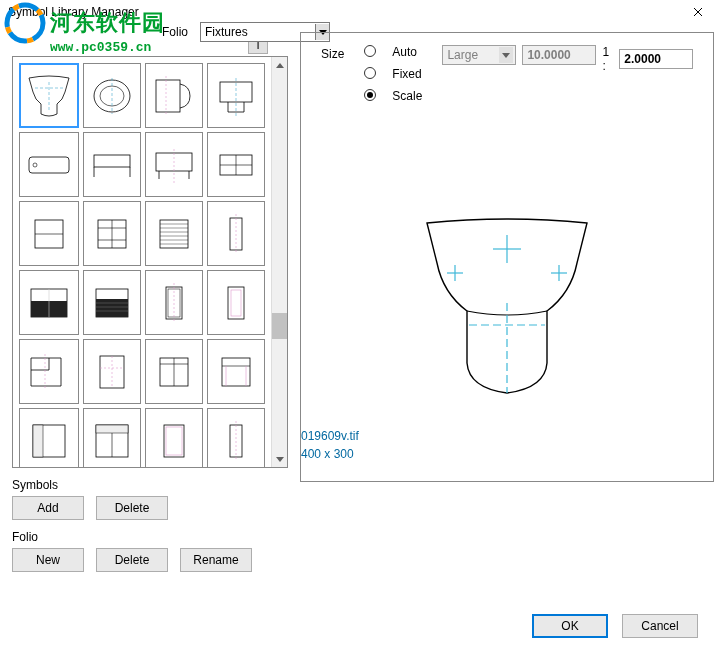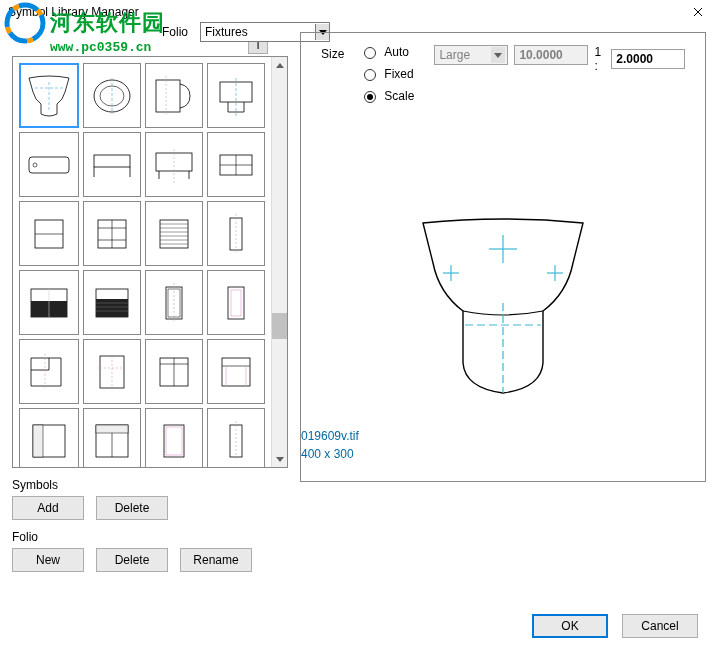--- a/index.html
+++ b/index.html
@@ -36,21 +36,21 @@
 .sb-btn { height: 16px; background: #f0f0f0; display: flex; align-items: center; justify-content: center; }
 .sb-track { flex: 1; position: relative; }
 .sb-thumb { position: absolute; width: 100%; background: #c1c1c1; top: 240px; height: 26px; }
 
 .right-panel { flex: 1; }
 .preview-frame { border: 1px solid #888; height: 450px; padding: 12px 20px; position: relative; }
 
 .size-section { display: flex; align-items: flex-start; gap: 20px; }
 .size-label { color: #000; padding-top: 2px; text-align: center; }
 .radio-col { display: flex; flex-direction: column; gap: 8px; }
-.radio-row { display: flex; align-items: flex-end; gap: 8px; }
+.radio-row { display: flex; align-items: flex-start; gap: 16px; }
 .radio-outer { width: 12px; height: 12px; border: 1px solid #333; border-radius: 50%; display: flex; align-items: center; justify-content: center; }
 .radio-inner { width: 6px; height: 6px; background: #000; border-radius: 50%; }
 .input-col { display: flex; flex-direction: row; gap: 6px; margin-left: auto; }
 .size-select { width: 76px; height: 20px; border: 1px solid #a0a0a0; background: #f0f0f0; color: #808080; display: flex; align-items: center; justify-content: space-between; padding: 0 2px 0 4px; }
 .size-select .arrow { width: 14px; height: 16px; background: #e1e1e1; display: flex; align-items: center; justify-content: center; }
 .num-input { width: 76px; height: 20px; border: 1px solid #a0a0a0; padding: 0 4px; display: flex; align-items: center; font-weight: bold; }
 .num-input.disabled { background: #f0f0f0; color: #808080; }
 .scale-row { display: flex; align-items: center; gap: 4px; }
 .scale-prefix { color: #000; }
 

